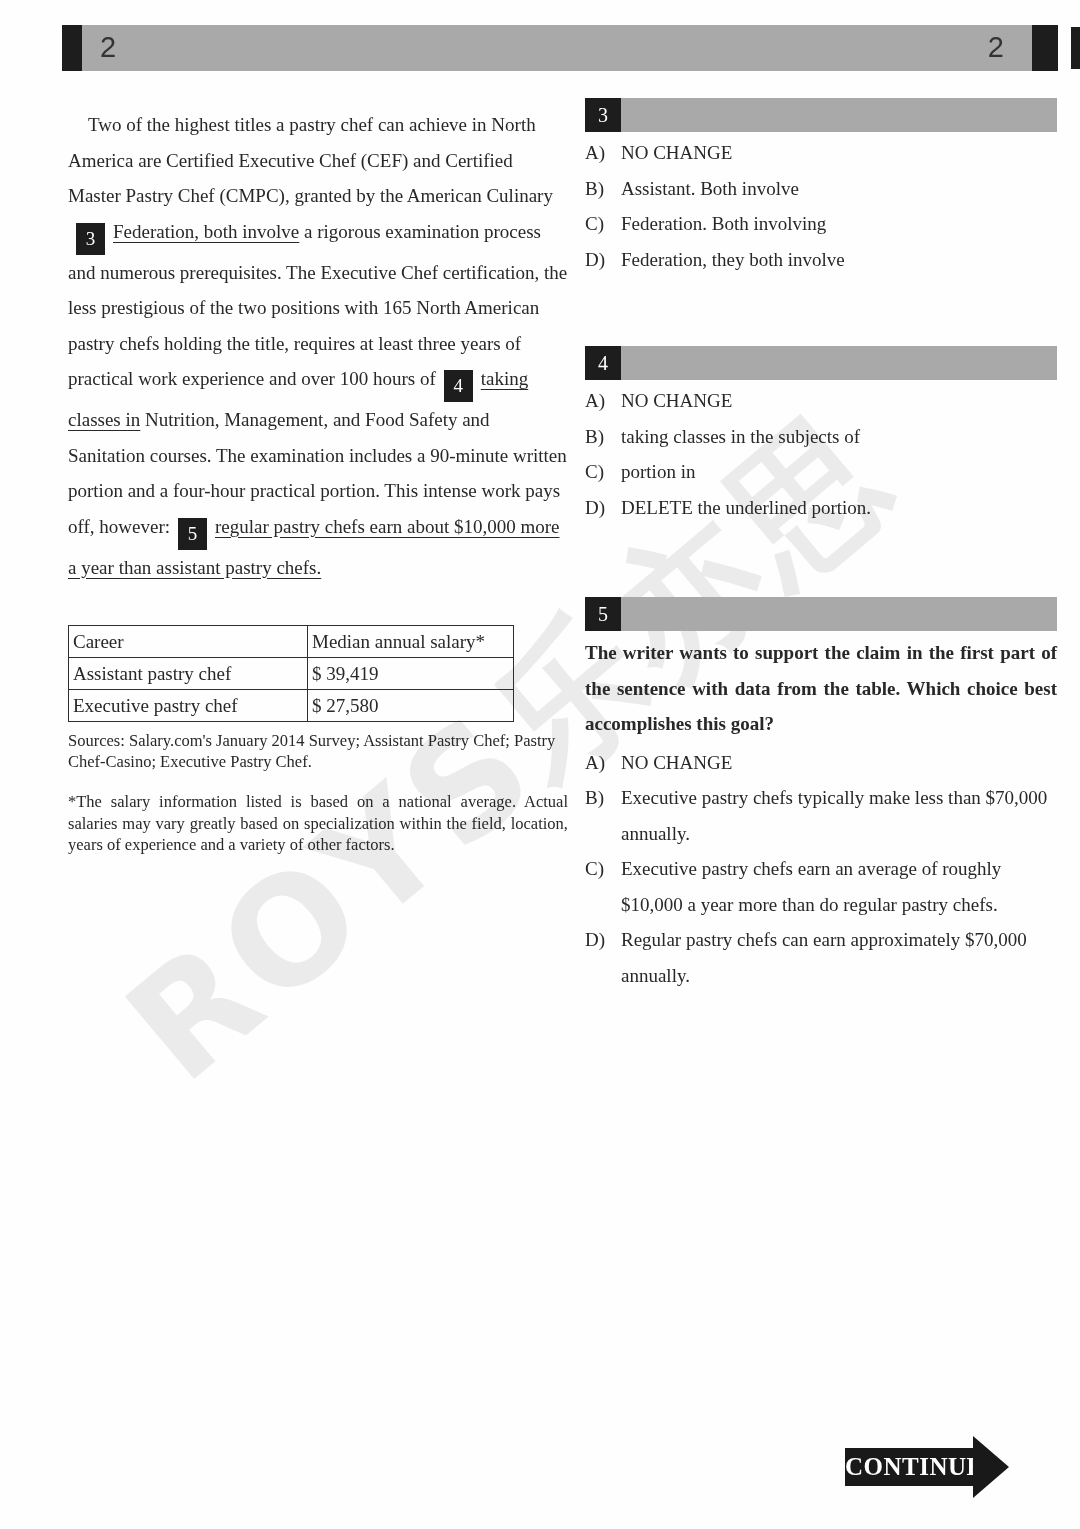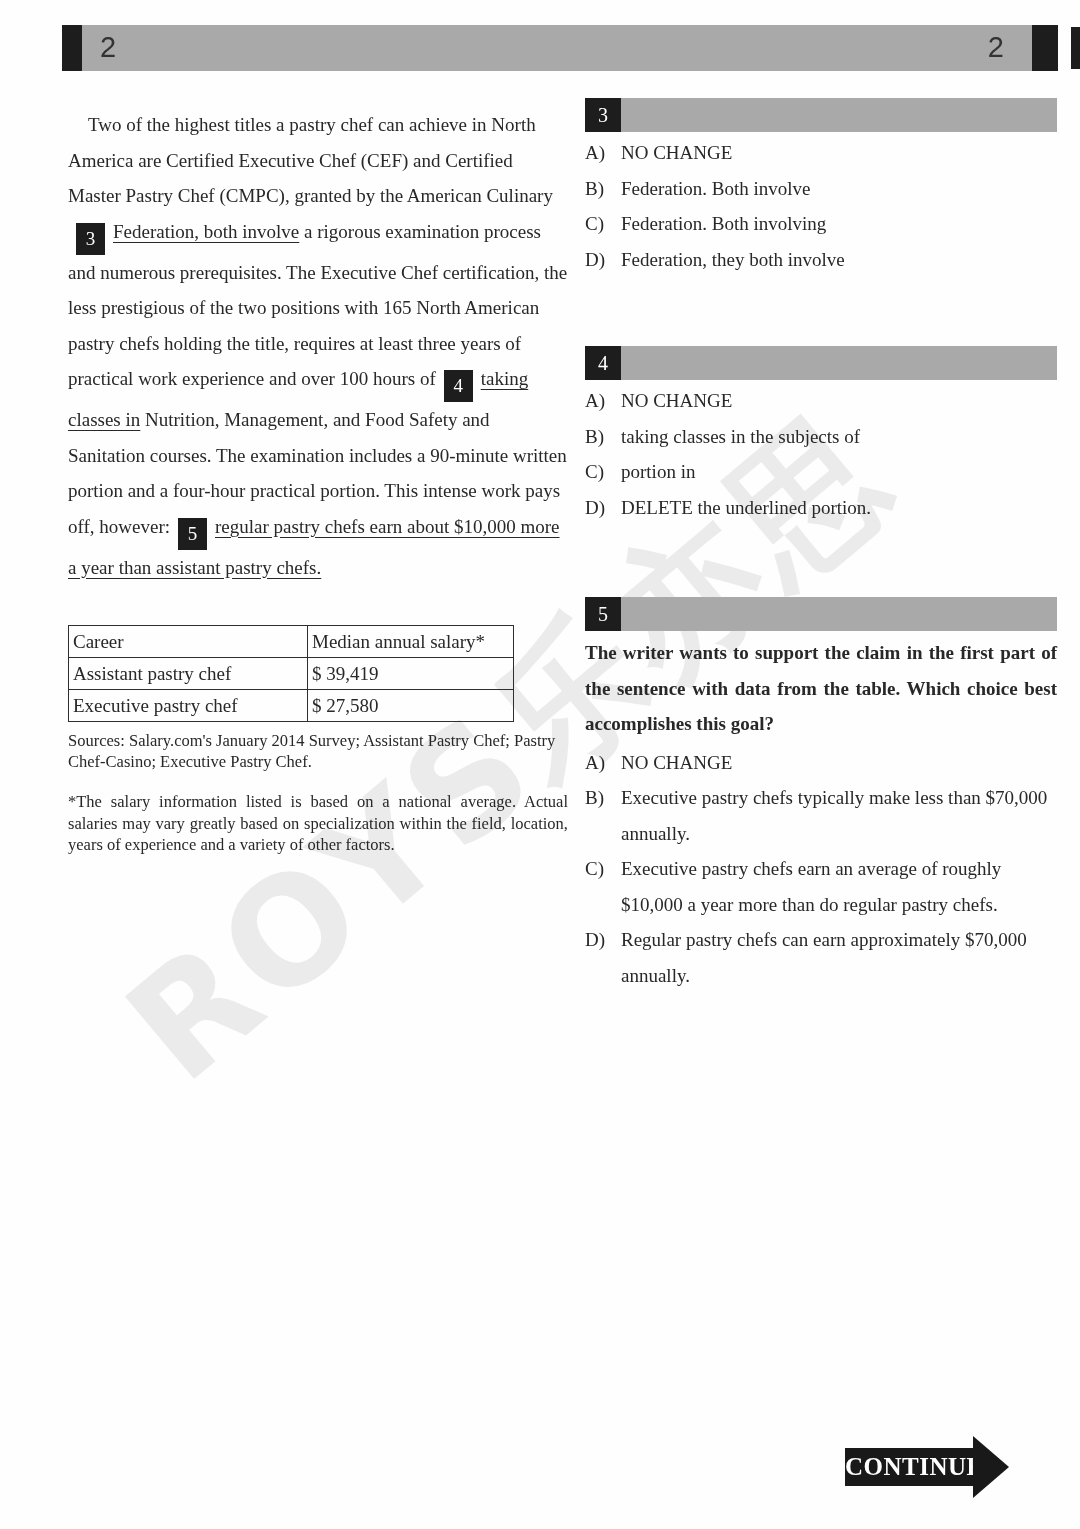--- a/index.html
+++ b/index.html
@@ -122,21 +122,21 @@
       <div class="qbar">
         <div class="qnum-box">3</div>
       </div>
       <div class="options">
         <div class="option">
           <span class="letter">A)</span>
           <span class="text">NO CHANGE</span>
         </div>
         <div class="option">
           <span class="letter">B)</span>
-          <span class="text">Federation. Both involve</span>
+          <span class="text">Assistant. Both involve</span>
         </div>
         <div class="option">
           <span class="letter">C)</span>
           <span class="text">Federation. Both involving</span>
         </div>
         <div class="option">
           <span class="letter">D)</span>
           <span class="text">Federation, they both involve</span>
         </div>
       </div>

